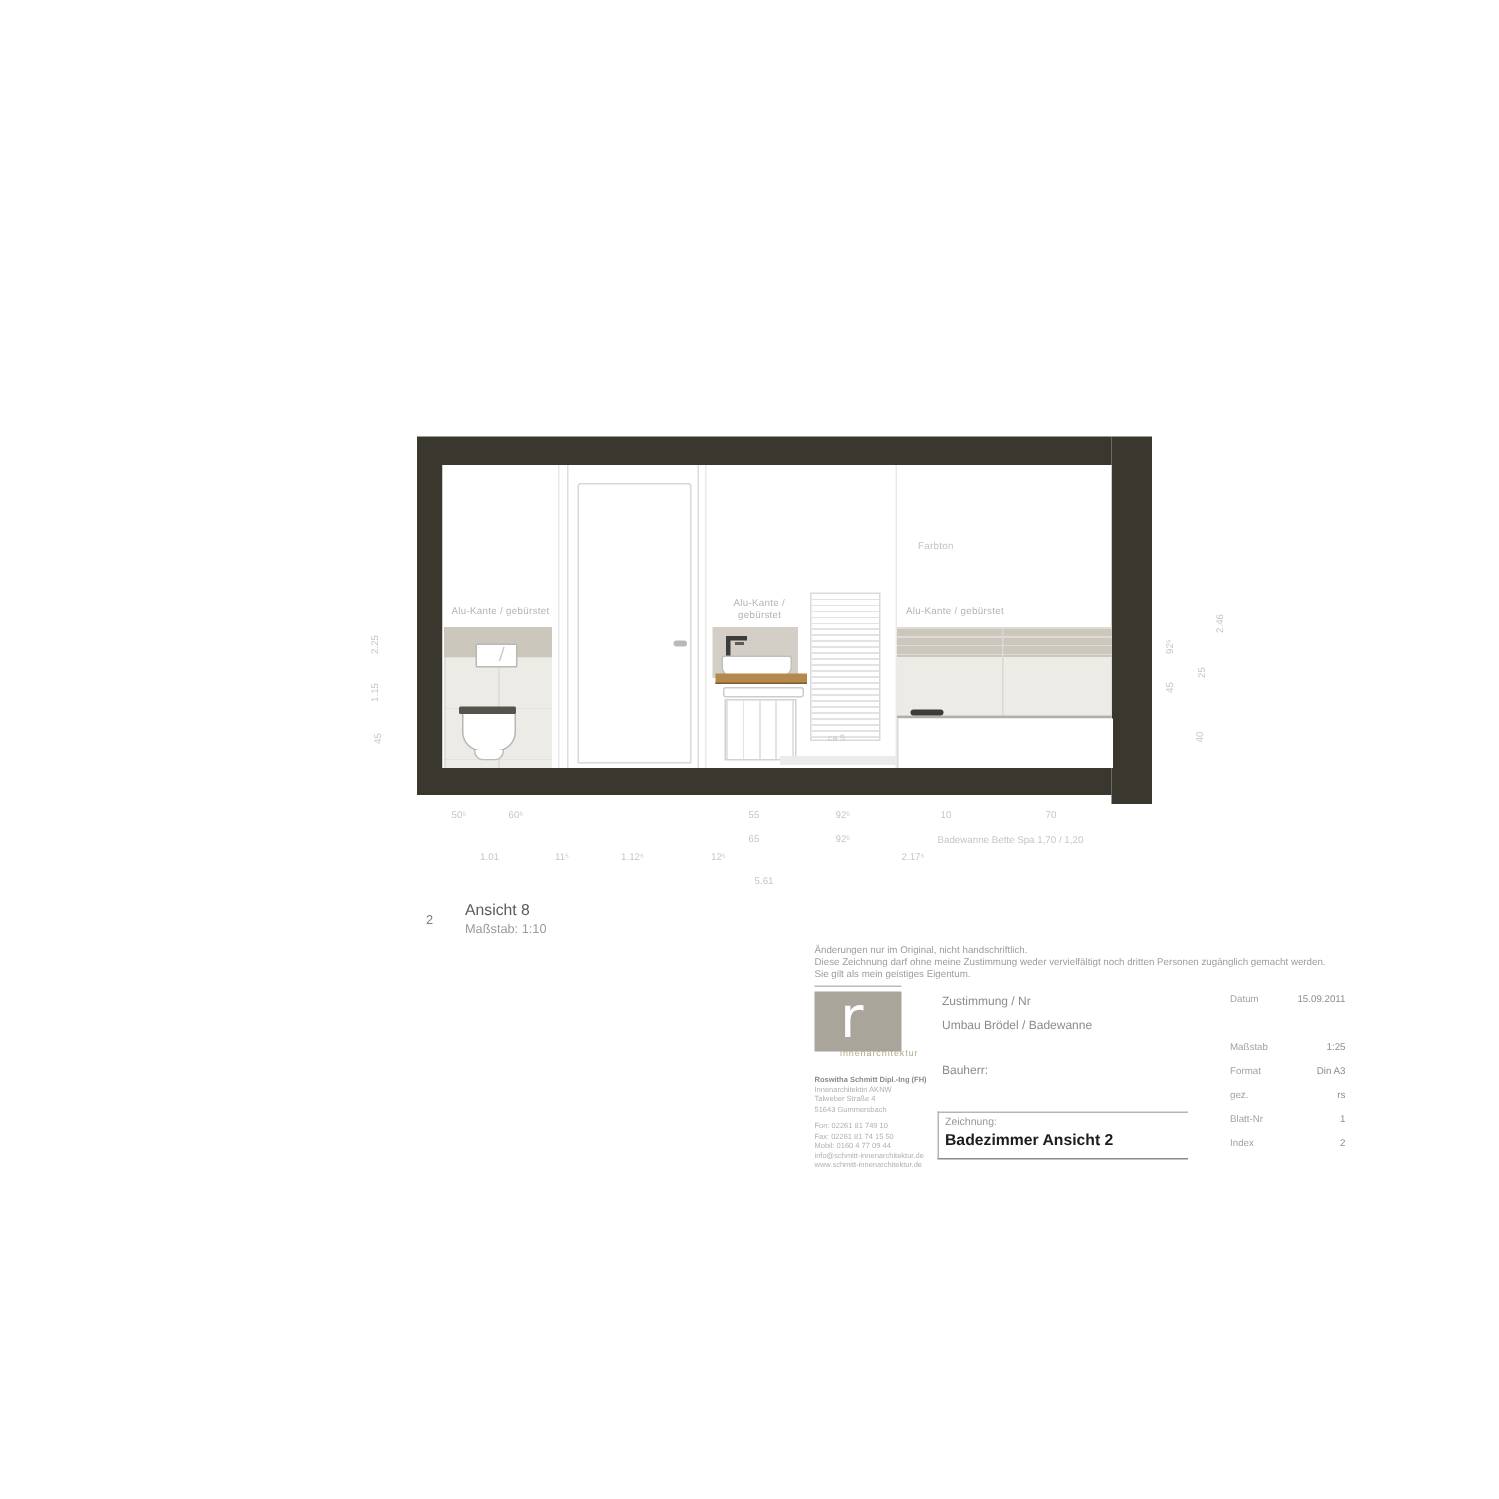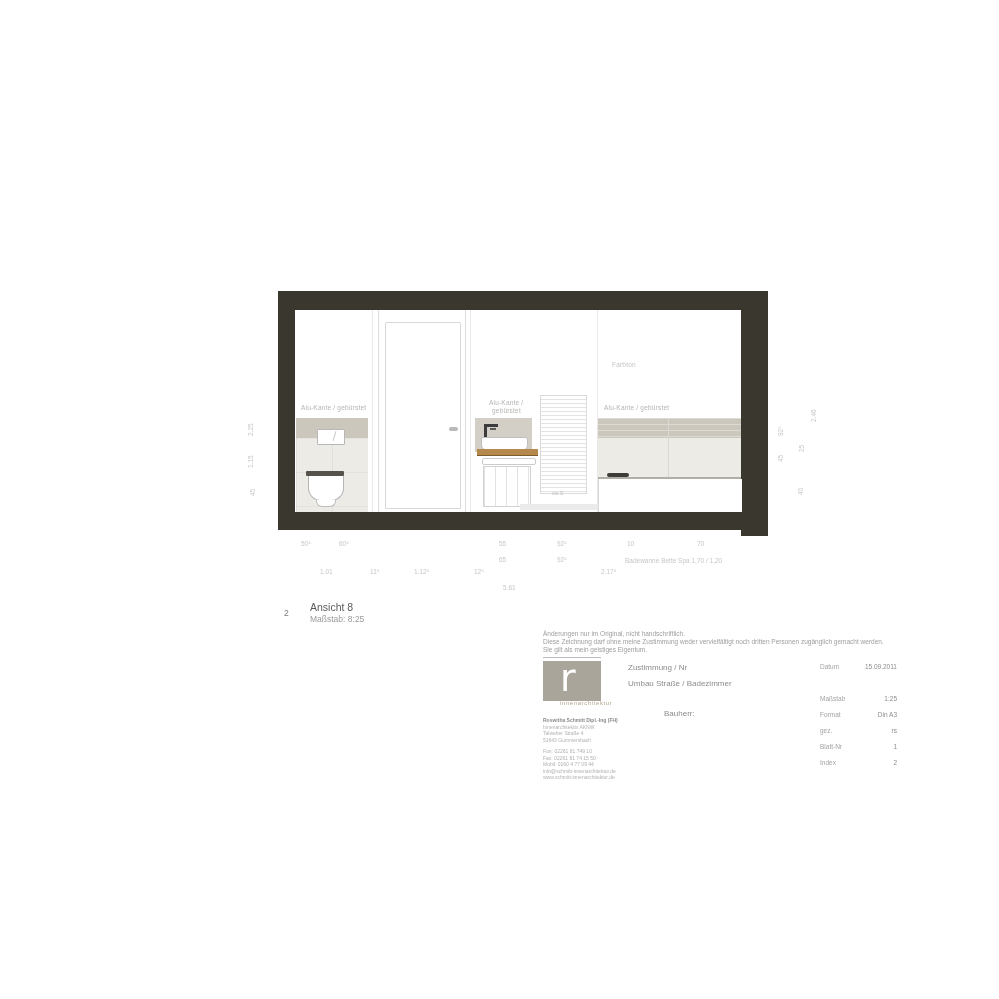--- a/index.html
+++ b/index.html
@@ -107,21 +107,21 @@
   <div class="dim vdim" style="left:249px; top:496px;">45</div>
 
   <div class="dim vdim" style="left:777px; top:436px;">92⁵</div>
   <div class="dim vdim" style="left:777px; top:462px;">45</div>
   <div class="dim vdim" style="left:798px; top:452px;">25</div>
   <div class="dim vdim" style="left:797px; top:495px;">40</div>
   <div class="dim vdim" style="left:810px; top:422px;">2.46</div>
 
   <div class="abs" style="left:284px; top:608px; color:#7d7d7d; font-size:8.5px;">2</div>
   <div class="abs" style="left:310px; top:601px; color:#5a5a5a; font-size:10.5px;">Ansicht 8</div>
-  <div class="abs" style="left:310px; top:614px; color:#9a9a9a; font-size:8.5px;">Maßstab: 8:25</div>
+  <div class="abs" style="left:310px; top:614px; color:#9a9a9a; font-size:8.5px;">Maßstab: 1:10</div>
 
   <div class="abs" style="left:543px; top:630px; color:#9d9d9d; font-size:6.5px; line-height:8px; white-space:nowrap;">
     <div>Änderungen nur im Original, nicht handschriftlich.</div>
     <div>Diese Zeichnung darf ohne meine Zustimmung weder vervielfältigt noch dritten Personen zugänglich gemacht werden.</div>
     <div>Sie gilt als mein geistiges Eigentum.</div>
   </div>
   <div class="abs" style="left:543px; top:657px; width:58px; height:1px; background:#bbbbbb;"></div>
 
   <div class="abs" style="left:543px; top:661px; width:58px; height:40px; background:#a9a59b;"></div>
   <div class="abs" style="left:560px; top:656px; font-size:38px; color:#ffffff; font-family:'DejaVu Sans', sans-serif;">r</div>
@@ -135,23 +135,27 @@
     <div>51643 Gummersbach</div>
     <div style="height:5px;"></div>
     <div>Fon:   02261 81 749 10</div>
     <div>Fax:   02261 81 74 15 50</div>
     <div>Mobil: 0160 4 77 09 44</div>
     <div>info@schmitt-innenarchitektur.de</div>
     <div>www.schmitt-innenarchitektur.de</div>
   </div>
 
   <div class="abs titleblock-text" style="left:628px; top:663px;">Zustimmung / Nr</div>
-  <div class="abs titleblock-text" style="left:628px; top:679px;">Umbau Straße / Badezimmer</div>
-  <div class="abs titleblock-text" style="left:628px; top:709px;margin-left:36px;">Bauherr:</div>
+  <div class="abs titleblock-text" style="left:628px; top:679px;">Umbau Brödel / Badewanne</div>
+  <div class="abs titleblock-text" style="left:628px; top:709px;">Bauherr:</div>
 
+  <div class="abs" style="left:625px; top:741px; width:166px; height:30px; border-top:1px solid #b5b5b5; border-left:1px solid #b5b5b5; border-bottom:1px solid #8a8a8a;">
+    <div style="position:absolute; left:4px; top:3px; color:#999999; font-size:7px;">Zeichnung:</div>
+    <div style="position:absolute; left:4px; top:12px; color:#1d1d1d; font-size:10.5px; font-weight:bold; white-space:nowrap;">Badezimmer Ansicht 2</div>
+  </div>
 
   <div class="meta-label" style="left:820px; top:663px;">Datum</div>
   <div class="meta-value" style="left:853px; top:663px;">15.09.2011</div>
 
   <div class="meta-label" style="left:820px; top:695px;">Maßstab</div>
   <div class="meta-value" style="left:853px; top:695px;">1:25</div>
 
   <div class="meta-label" style="left:820px; top:711px;">Format</div>
   <div class="meta-value" style="left:853px; top:711px;">Din A3</div>
 

